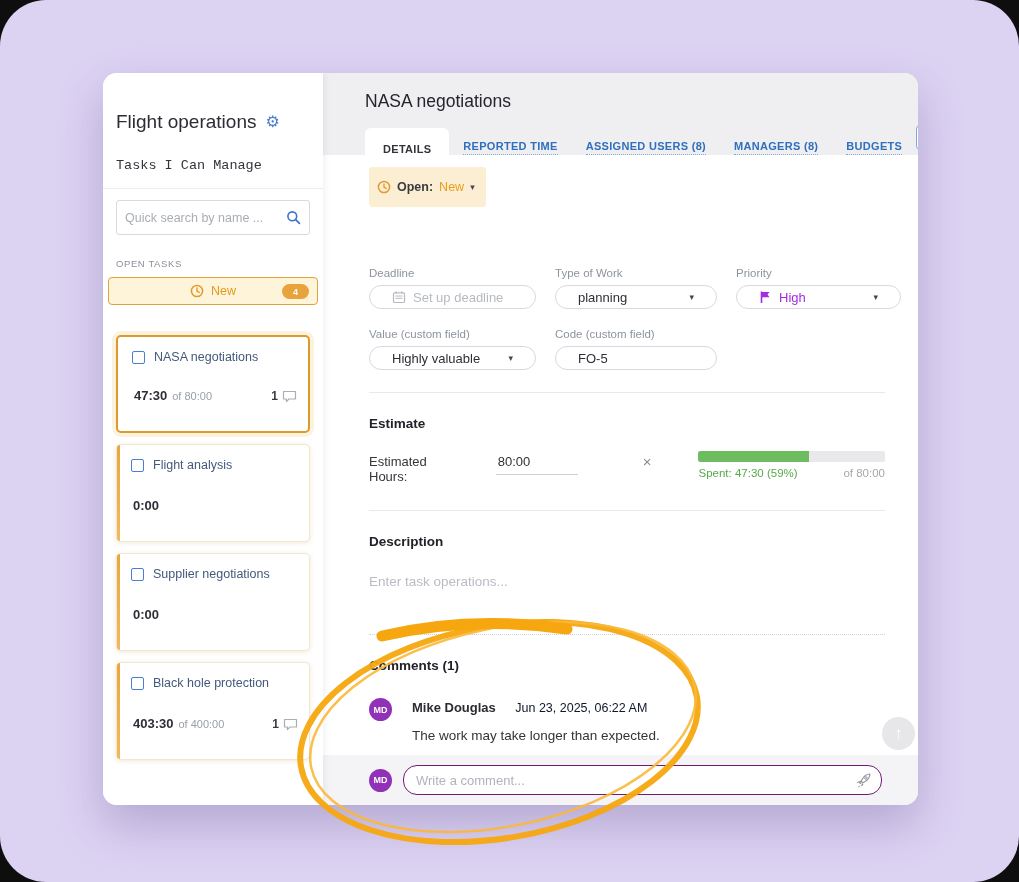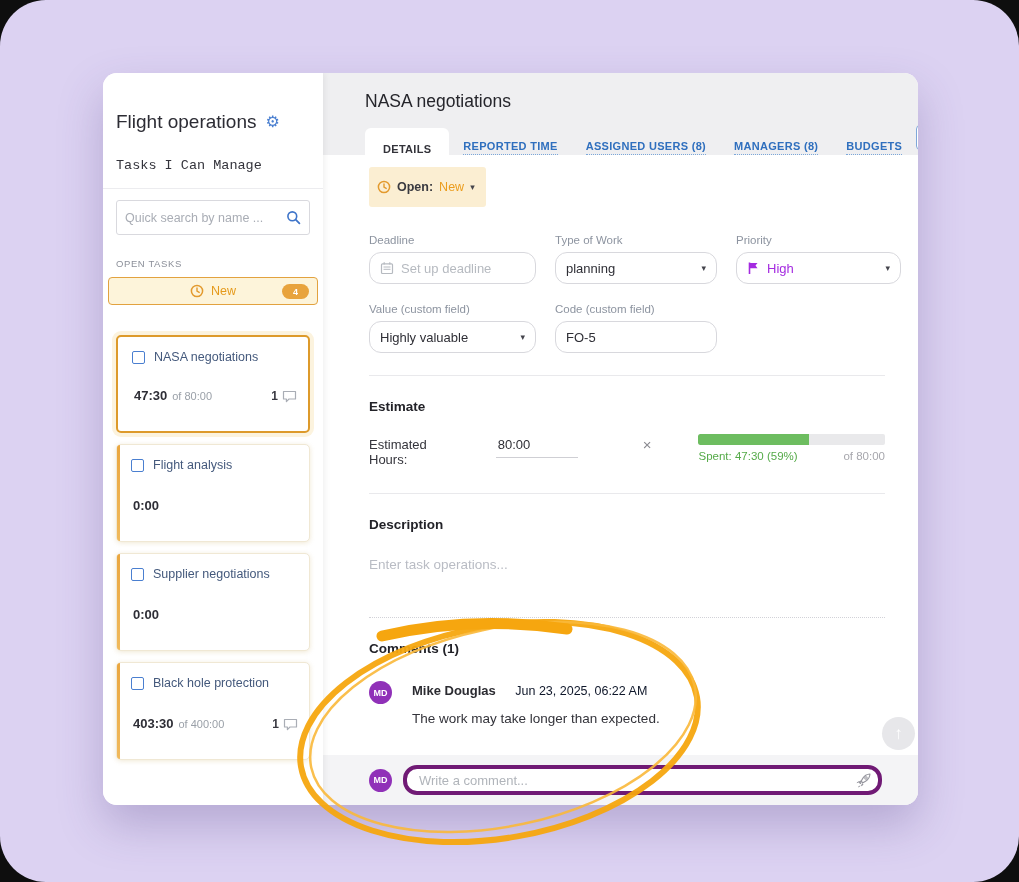--- a/index.html
+++ b/index.html
@@ -65,25 +65,25 @@
     font-size:11px; font-weight:bold; letter-spacing:.3px; display:flex; align-items:center;
     gap:7px; padding:0 10px; cursor:pointer; }
   .caret { font-size:9px; color:#45454c; line-height:1; }
 
   .content { flex:1; background:#fff; padding:0 33px 0 46px; position:relative; overflow:hidden; }
   .chip { display:inline-flex; align-items:center; gap:6px; margin-top:12px; height:40px;
     background:#fbeed2; border-radius:3px; padding:0 11px 0 8px; cursor:pointer; }
   .chip .st { font-size:12.5px; color:#3a3a40; font-weight:bold; }
   .chip .val { font-size:12.5px; color:#eb9d1e; }
 
-  .fields { margin-top:27px; display:grid; grid-template-columns:167px 162px 165px;
+  .fields { margin-top:60px; display:grid; grid-template-columns:167px 162px 165px;
     column-gap:11px; row-gap:17px;gap:19px; }
   .f-label { font-size:11.5px; color:#8d94a0; margin-bottom:6px; }
-  .control { height:32px; border:1px solid #d8d8dd; border-radius:12px; background:#fff;
-    display:flex; align-items:center; padding:0 10px; font-size:13px; color:#2f2f36; gap:7px; }
+  .control { height:24px; border:1px solid #d8d8dd; border-radius:12px; background:#fff;
+    display:flex; align-items:center; padding:0 22px; font-size:13px; color:#2f2f36; gap:7px; }
   .control .ph { color:#b6bac0; }
   .control .caret { margin-left:auto; }
   .purple { color:#a42be0; }
   .control input { border:none; outline:none; width:100%; font-size:13px; color:#2f2f36;
     font-family:"Liberation Sans",sans-serif; }
 
   .hr { border-top:1px solid #e9e9ec; margin-top:22px; }
   .sec-head { margin-top:23px; font-size:13.5px; font-weight:bold; color:#222228; }
 
   .est-row { margin-top:20px; display:flex; align-items:flex-start;gap:47px; }
@@ -106,21 +106,21 @@
   .avatar { width:23px; height:23px; border-radius:50%; background:#9031b8; color:#fff;
     font-size:9px; font-weight:bold; display:flex; align-items:center; justify-content:center;
     flex:none; }
   .c-name { font-size:13px; font-weight:bold; color:#2b2b31; }
   .c-date { font-size:12.5px; color:#0f172a; margin-left:15px; }
   .c-text { margin-top:12px; font-size:13.5px; color:#33333a; }
 
   .footer { height:50px; background:#f4f4f6; display:flex; align-items:center;
     padding:0 36px 0 46px; gap:11px; flex:none; }
   .cmt-box { flex:1; position:relative; }
-  .cmt-box input { width:100%; height:30px; border:4px solid #701a75; border-radius:14px;
+  .cmt-box input { width:100%; height:30px; border:1px solid #701a75; border-radius:14px;
     background:#fff; padding:0 36px 0 12px; font-size:13px; color:#3a3a42; outline:none;
     font-family:"Liberation Sans",sans-serif; }
   .cmt-box input::placeholder { color:#b0b4ba; }
   .rocket { position:absolute; right:9px; top:6px; cursor:pointer; }
 
   .scroll-top { position:absolute; right:3px; top:644px; width:33px; height:33px;
     border-radius:50%; background:#e7e7ea; display:flex; align-items:center;
     justify-content:center; color:#fff; font-size:17px; cursor:pointer; z-index:3; }
 
   .annotation { position:absolute; inset:0; pointer-events:none; z-index:20; }

